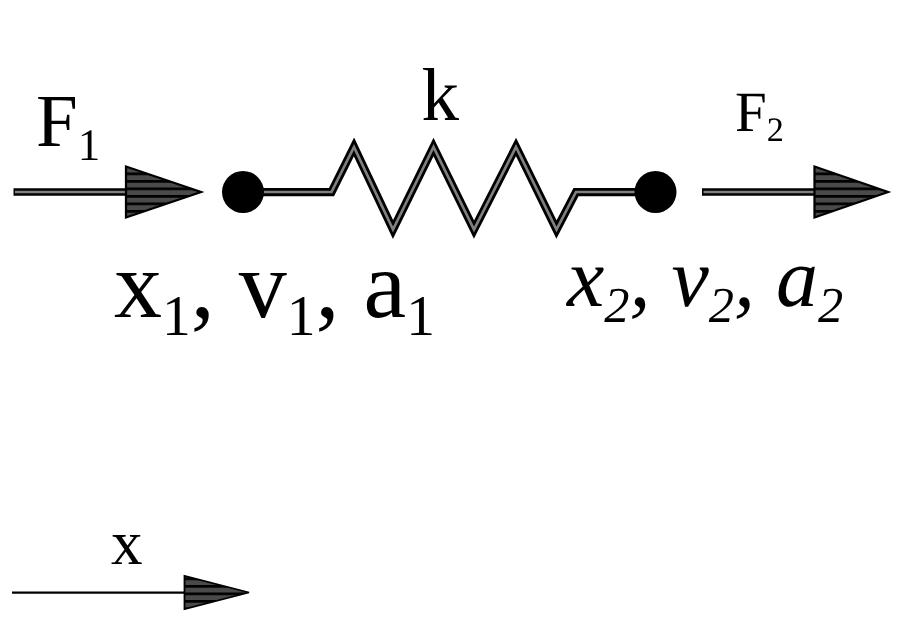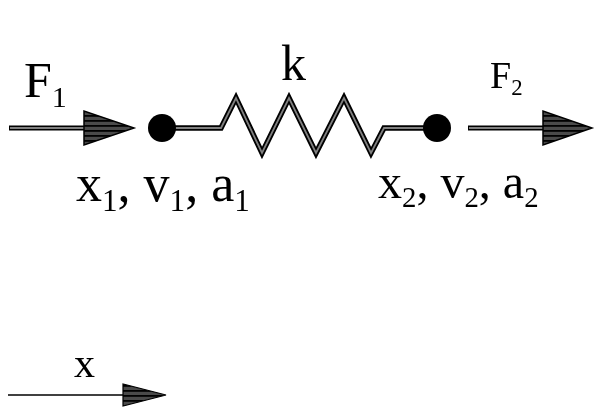--- a/index.html
+++ b/index.html
@@ -18,22 +18,22 @@
     white-space: nowrap;
     color: var(--ink, #000000);
   }
   .label sub {
     font-size: 0.6em;
     vertical-align: -0.32em;
   }
   .label-f1   { left: 24px;  top: 55px;  font-size: 50px; }
   .label-k    { left: 281px; top: 38px;  font-size: 50px; }
   .label-f2   { left: 490px; top: 56px;  font-size: 38px; }
-  .label-row1 { left: 76px;  top: 158px; font-size: 52px; }
-  .label-row2 { left: 378px; top: 158px; font-size: 48px; }
+  .label-row1 { left: 76px;  top: 158px; font-size: 64px; }
+  .label-row2 { left: 378px; top: 158px; font-size: 56px; font-style: italic; }
   .label-x    { left: 74px;  top: 342px; font-size: 42px; }
 </style>
 </head>
 <body>
 
 <div class="figure">
 
   <svg width="614" height="411" viewBox="0 0 614 411">
     <defs>
       <pattern id="hatch" width="6" height="5" patternUnits="userSpaceOnUse">

